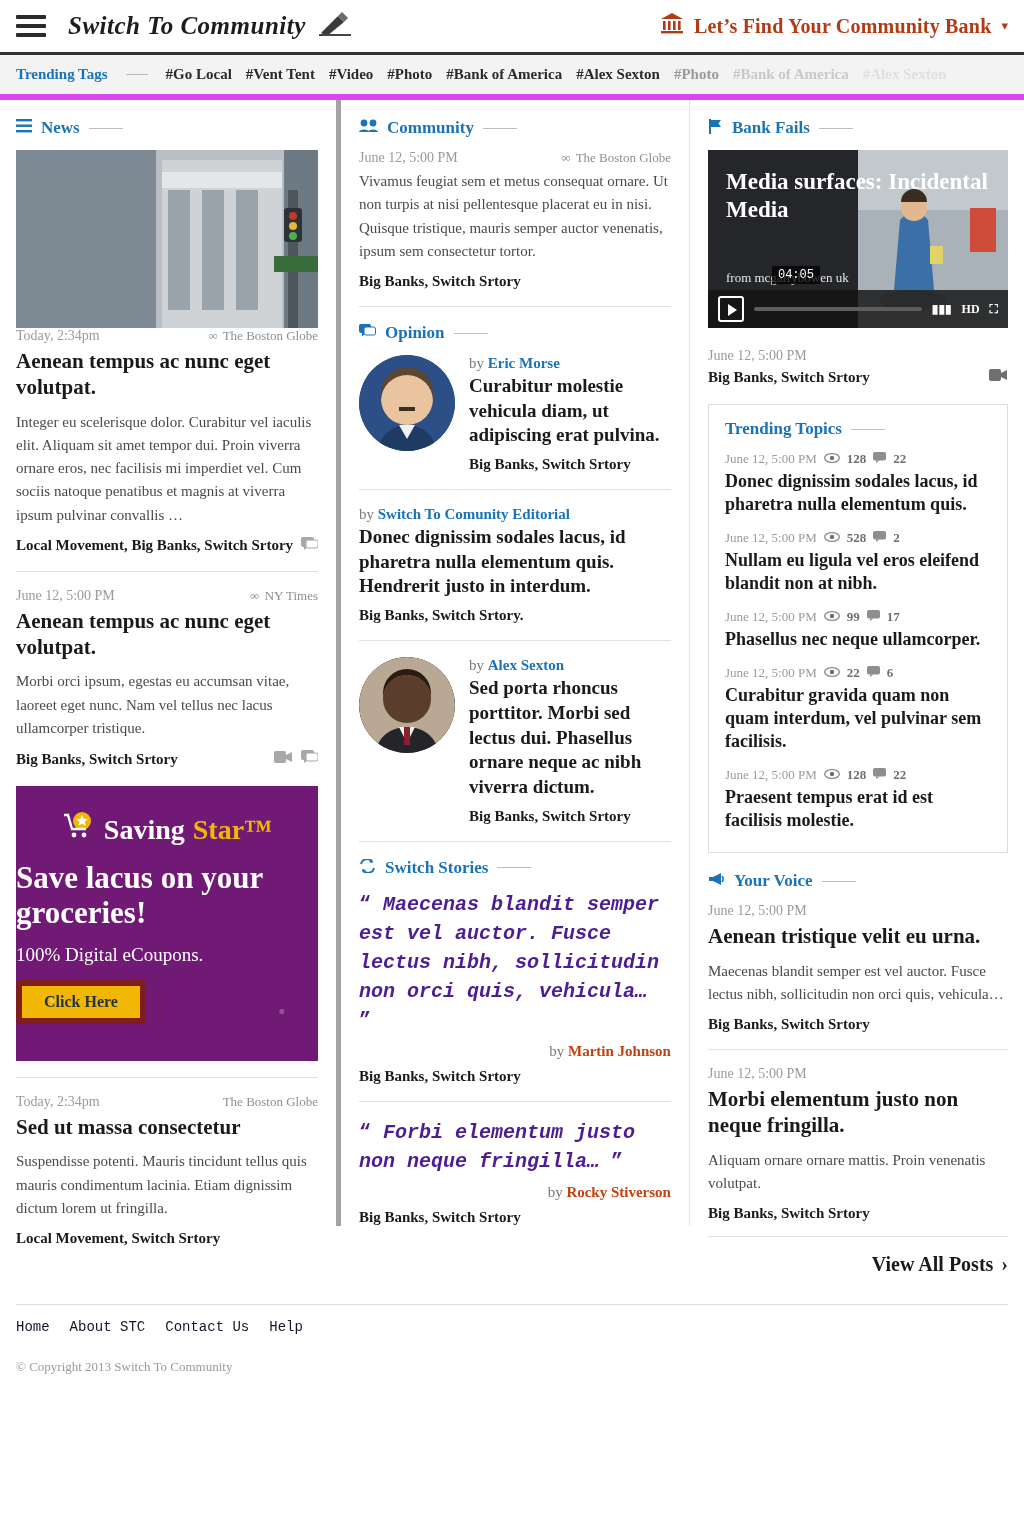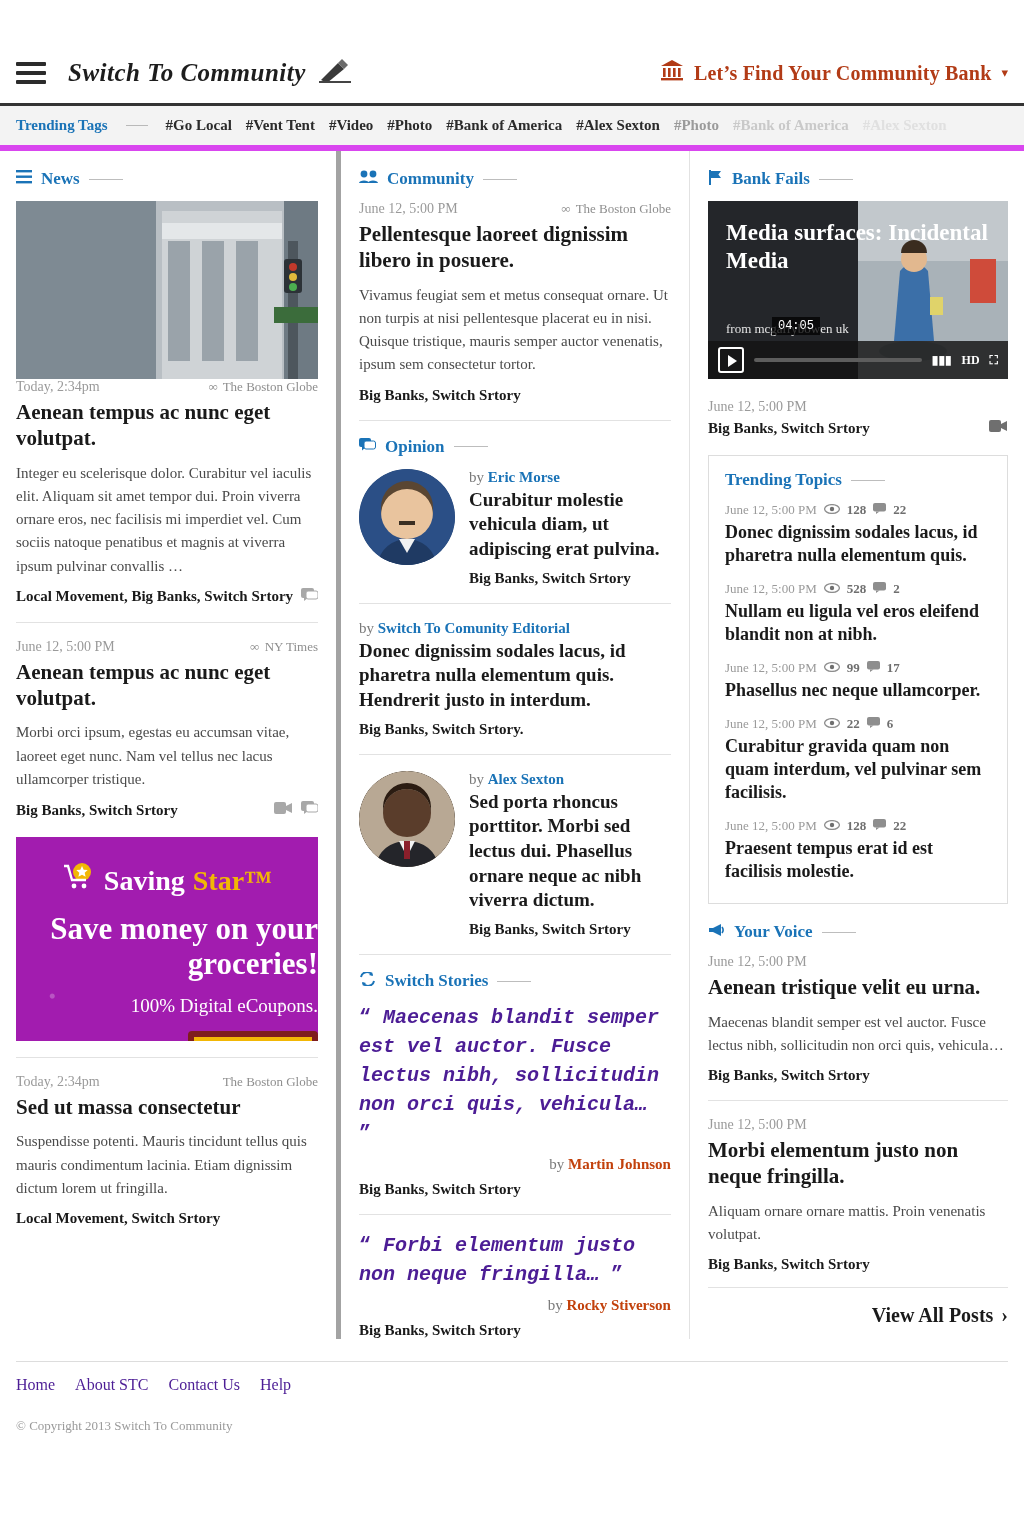--- a/index.html
+++ b/index.html
@@ -7,22 +7,22 @@
   body {
     width:1024px; min-height:1522px;
     background:#ffffff;
     font-family:"Liberation Serif", serif;
     color:#222;
   }
   .page { width:1024px; margin:0 auto; position:relative; }
 
   
   .header {
-    height:63px; display:flex; align-items:center;
-    padding:0 16px; border-bottom:3px solid #333; background:#fff;margin-top:43px;
+    height:55px; display:flex; align-items:center;
+    padding:0 16px; border-bottom:3px solid #333; background:#fff;
   }
   .hamburger { width:30px; height:22px; display:flex; flex-direction:column;
     justify-content:space-between; cursor:pointer; margin-right:22px; }
   .hamburger span { display:block; height:4px; background:#2b2b2b; border-radius:1px; }
   .brand { font-family:"Liberation Serif", serif; font-style:italic; font-weight:bold;
     font-size:25px; letter-spacing:.5px; color:#1d1d1d; }
   .brand-pen { margin-left:12px; display:inline-block; }
   .header-right { margin-left:auto; display:flex; align-items:center; gap:10px; }
   .bank-cta { color:#b23b16; font-weight:bold; font-size:20px; letter-spacing:.2px; }
   .bank-icon { color:#b23b16; font-size:22px; }
@@ -99,36 +99,36 @@
   .panel { border:1px solid #ddd; padding:14px 16px 6px; }
   .tt-item { margin-bottom:14px; }
   .tt-meta { display:flex; align-items:center; gap:7px; font-size:13px; color:#9a9a9a; margin-bottom:3px; }
   .tt-meta .cnt { color:#6f6f6f; font-weight:bold; font-size:13px; }
   .tt-item h4 { font-size:18px; line-height:1.28; margin:0; font-weight:bold; color:#1a1a1a; }
 
   .viewall { display:flex; justify-content:flex-end; align-items:center; gap:8px;
     font-size:20px; font-weight:bold; color:#1a1a1a; padding:16px 0 6px; border-top:1px solid #e2e2e2; margin-top:14px; }
 
   
-  .ad { width:100%; height:204px; background:#a21caf; position:relative; overflow:hidden; color:#fff; text-align:right; }
+  .ad { width:100%; height:275px; background:#701a75; position:relative; overflow:hidden; color:#fff; text-align:left; }
   .ad .stars { position:absolute; inset:0; opacity:.25;
     background:radial-gradient(circle at 12% 78%, #fff 0 2px, transparent 3px),
                radial-gradient(circle at 88% 82%, #fff 0 2px, transparent 3px); }
   .ad .logo { display:flex; align-items:center; justify-content:center; gap:8px; padding-top:26px; }
   .ad .cart { font-size:26px; }
   .ad .lg1 { font-size:28px; font-weight:bold; }
   .ad .lg2 { font-size:28px; font-weight:bold; color:#f2b705; }
   .ad .l1 { font-size:31px; font-weight:bold; margin-top:14px; line-height:1.12; }
   .ad .l2 { font-size:19px; margin-top:14px; }
   .ad .btn { display:inline-block; margin-top:14px; background:#f2b705; color:#234; font-weight:bold;
     font-size:16px; padding:7px 22px; border-radius:4px; border:6px solid #7f1d1d; }
 
   
   .footer { border-top:1px solid #ddd; margin:22px 16px 0; padding:14px 0 26px; }
-  .footer .links { display:flex; gap:20px; font-size:16px; color:#4c1d95; }
+  .footer .links { display:flex; gap:20px; font-size:14px; color:#0f172a;font-family:Liberation Mono, monospace; }
   .footer .copy { margin-top:24px; font-size:13px; color:#9a9a9a; }
 </style>
 </head>
 <body>
 
 <div class="page">
 
   <div class="header">
     <div class="hamburger">
       <span></span>
@@ -269,21 +269,21 @@
                 <circle cx="20" cy="9" r="9" fill="#f2b705"></circle>
                 <path d="M20 3 l1.7 3.7 4 .4-3 2.7.9 4-3.6-2.1-3.6 2.1.9-4-3-2.7 4-.4z" fill="#fff"></path>
                 <path d="M2 3 h4 l4 14 h14" stroke="#fff" stroke-width="2.4" fill="none"></path>
                 <circle cx="12" cy="23" r="2.4" fill="#fff"></circle>
                 <circle cx="22" cy="23" r="2.4" fill="#fff"></circle>
               </svg>
           </span>
           <span class="lg1">Saving</span>
           <span class="lg2">Star™</span>
         </div>
-        <div class="l1">Save money on your groceries!</div>
+        <div class="l1">Save lacus on your groceries!</div>
         <div class="l2">100% Digital eCoupons.</div>
         <span class="btn">Click Here</span>
       </div>
 
       <div class="divider"></div>
 
       <div class="meta">
         <span>Today, 2:34pm</span>
         <span class="src">
           <span>The Boston Globe</span>
@@ -308,21 +308,20 @@
         <span class="rule"></span>
       </div>
 
       <div class="meta">
         <span>June 12, 5:00 PM</span>
         <span class="src">
           <span class="infinity">∞</span>
           <span>The Boston Globe</span>
         </span>
       </div>
-      <h2 class="headline">Pellentesque laoreet dignissim libero in posuere.</h2>
       <p class="body">Vivamus feugiat sem et metus consequat ornare. Ut non turpis at nisi pellentesque placerat eu in nisi. Quisque tristique, mauris semper auctor venenatis, ipsum sem consectetur tortor.</p>
       <div class="tagsline">Big Banks, Switch Srtory</div>
 
       <div class="divider"></div>
 
       <div class="sec-head">
         <span class="ico">
           <svg width="17" height="14" viewBox="0 0 17 14">
               <rect x="0" y="0" width="12" height="9" rx="2" fill="#1a73b7"></rect>
               <path d="M3 9 L3 12.5 L7 9 Z" fill="#1a73b7"></path>

